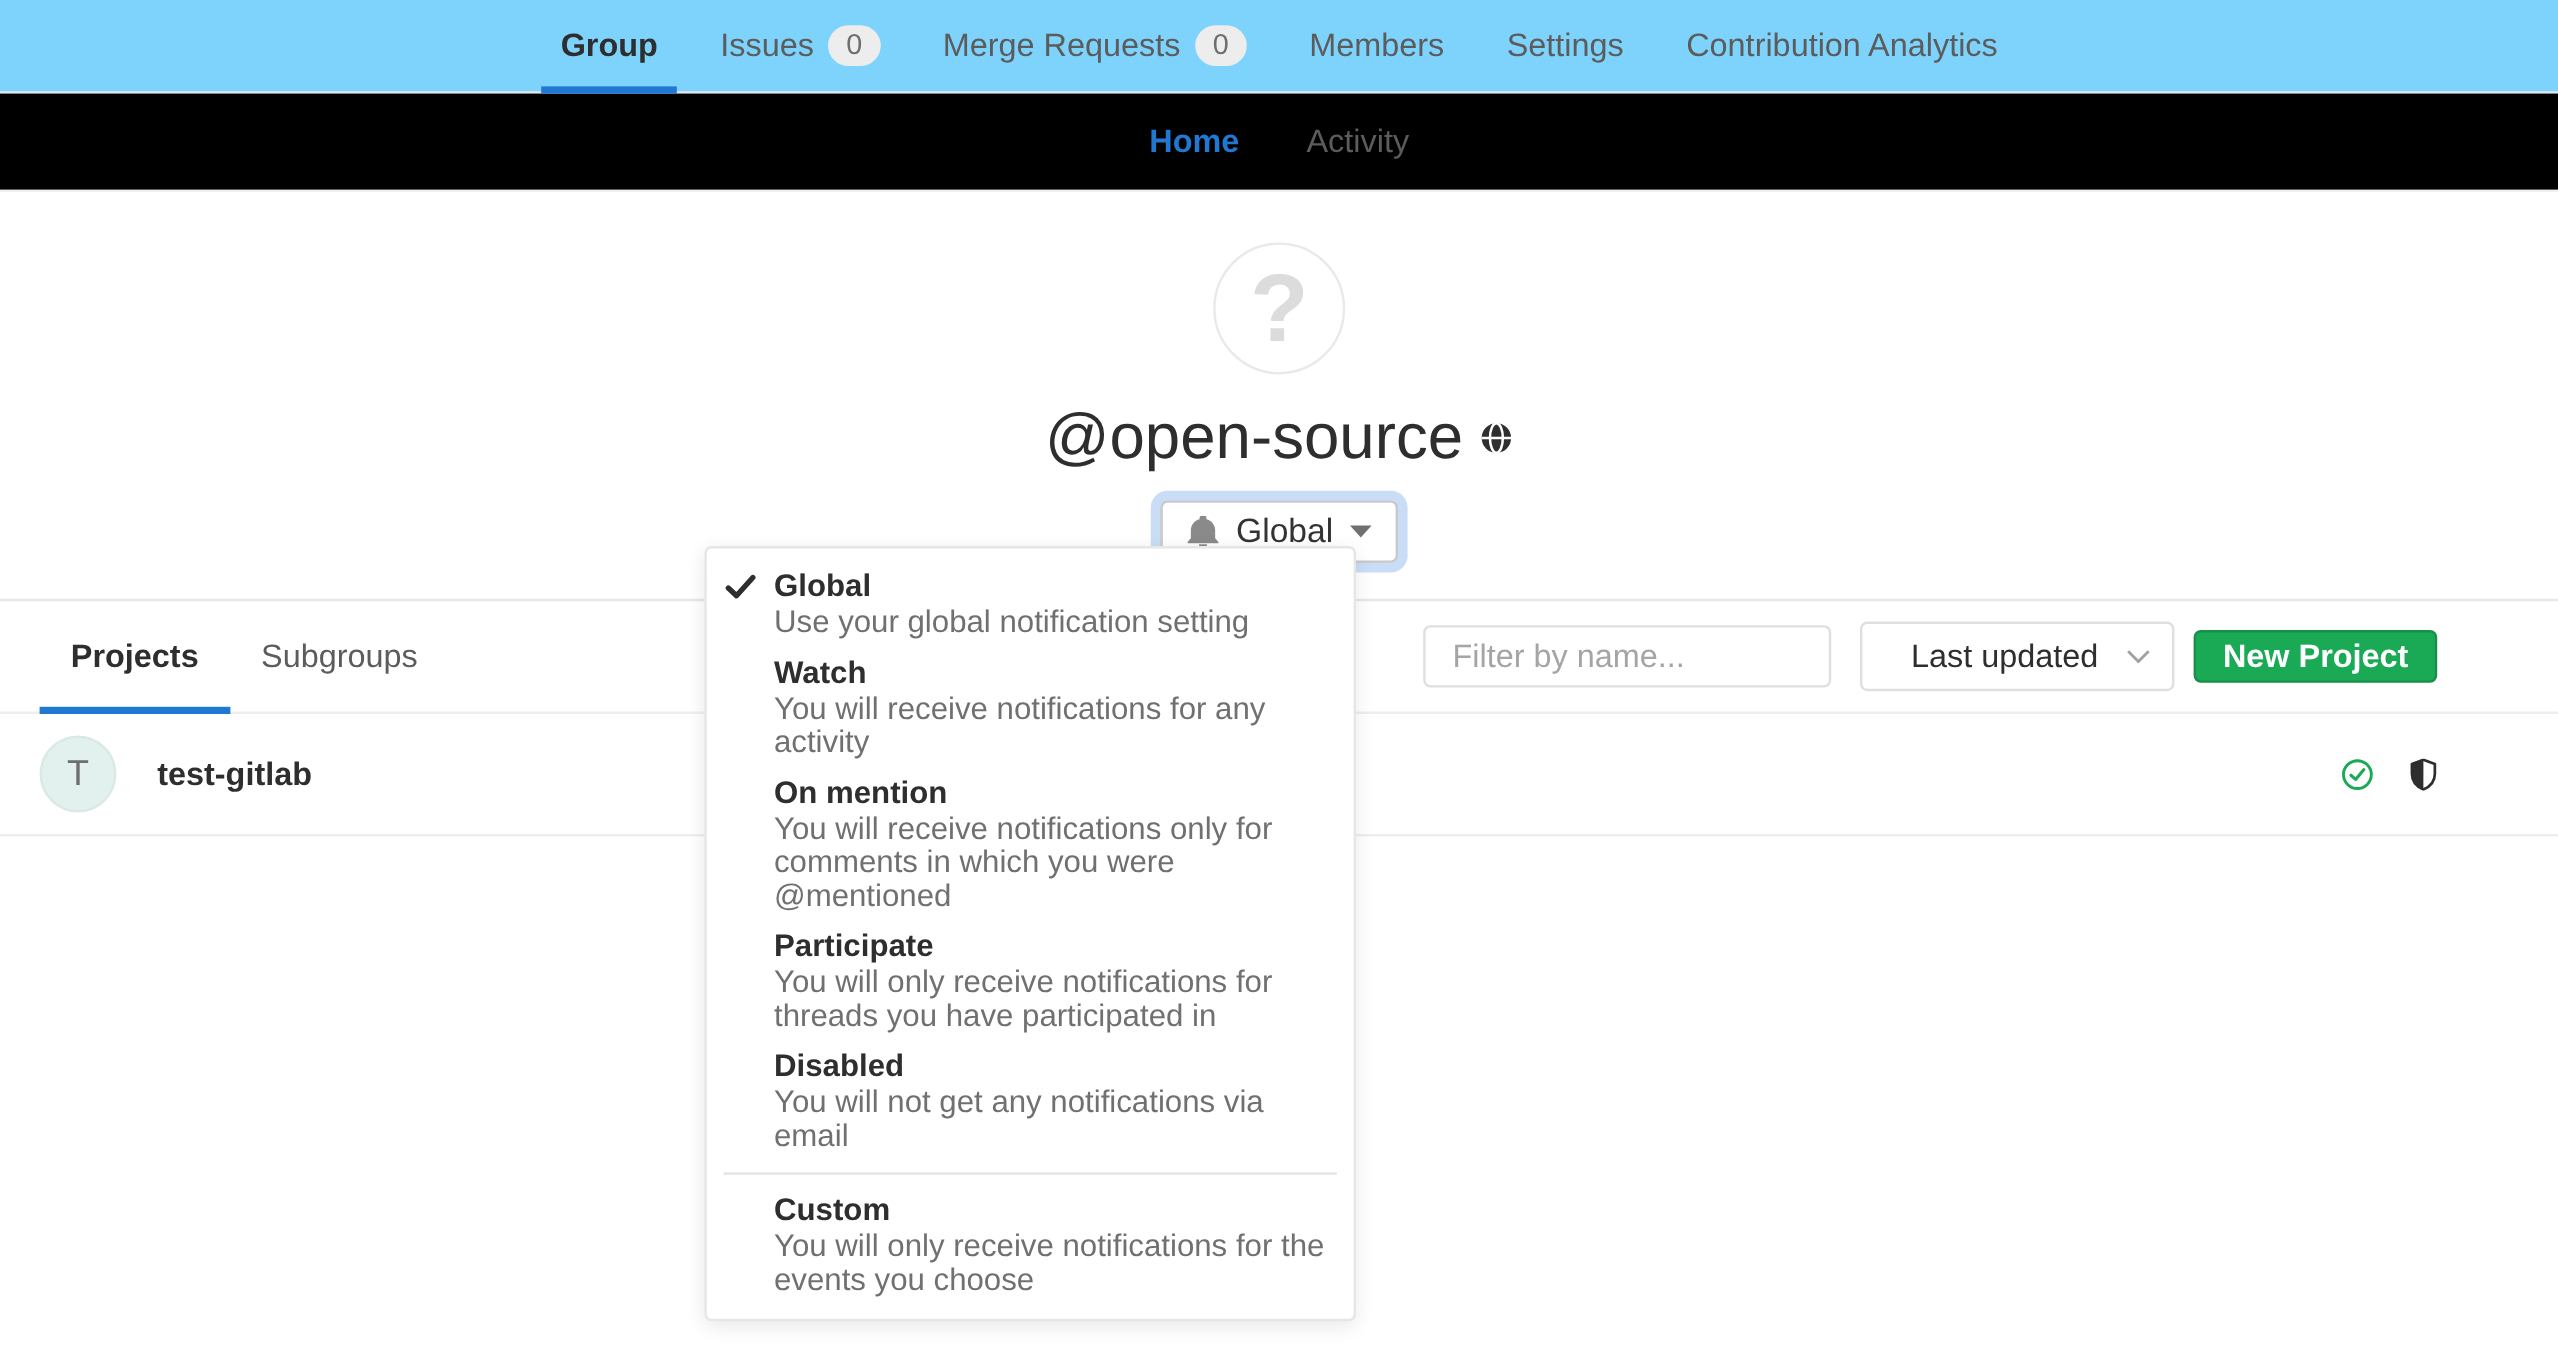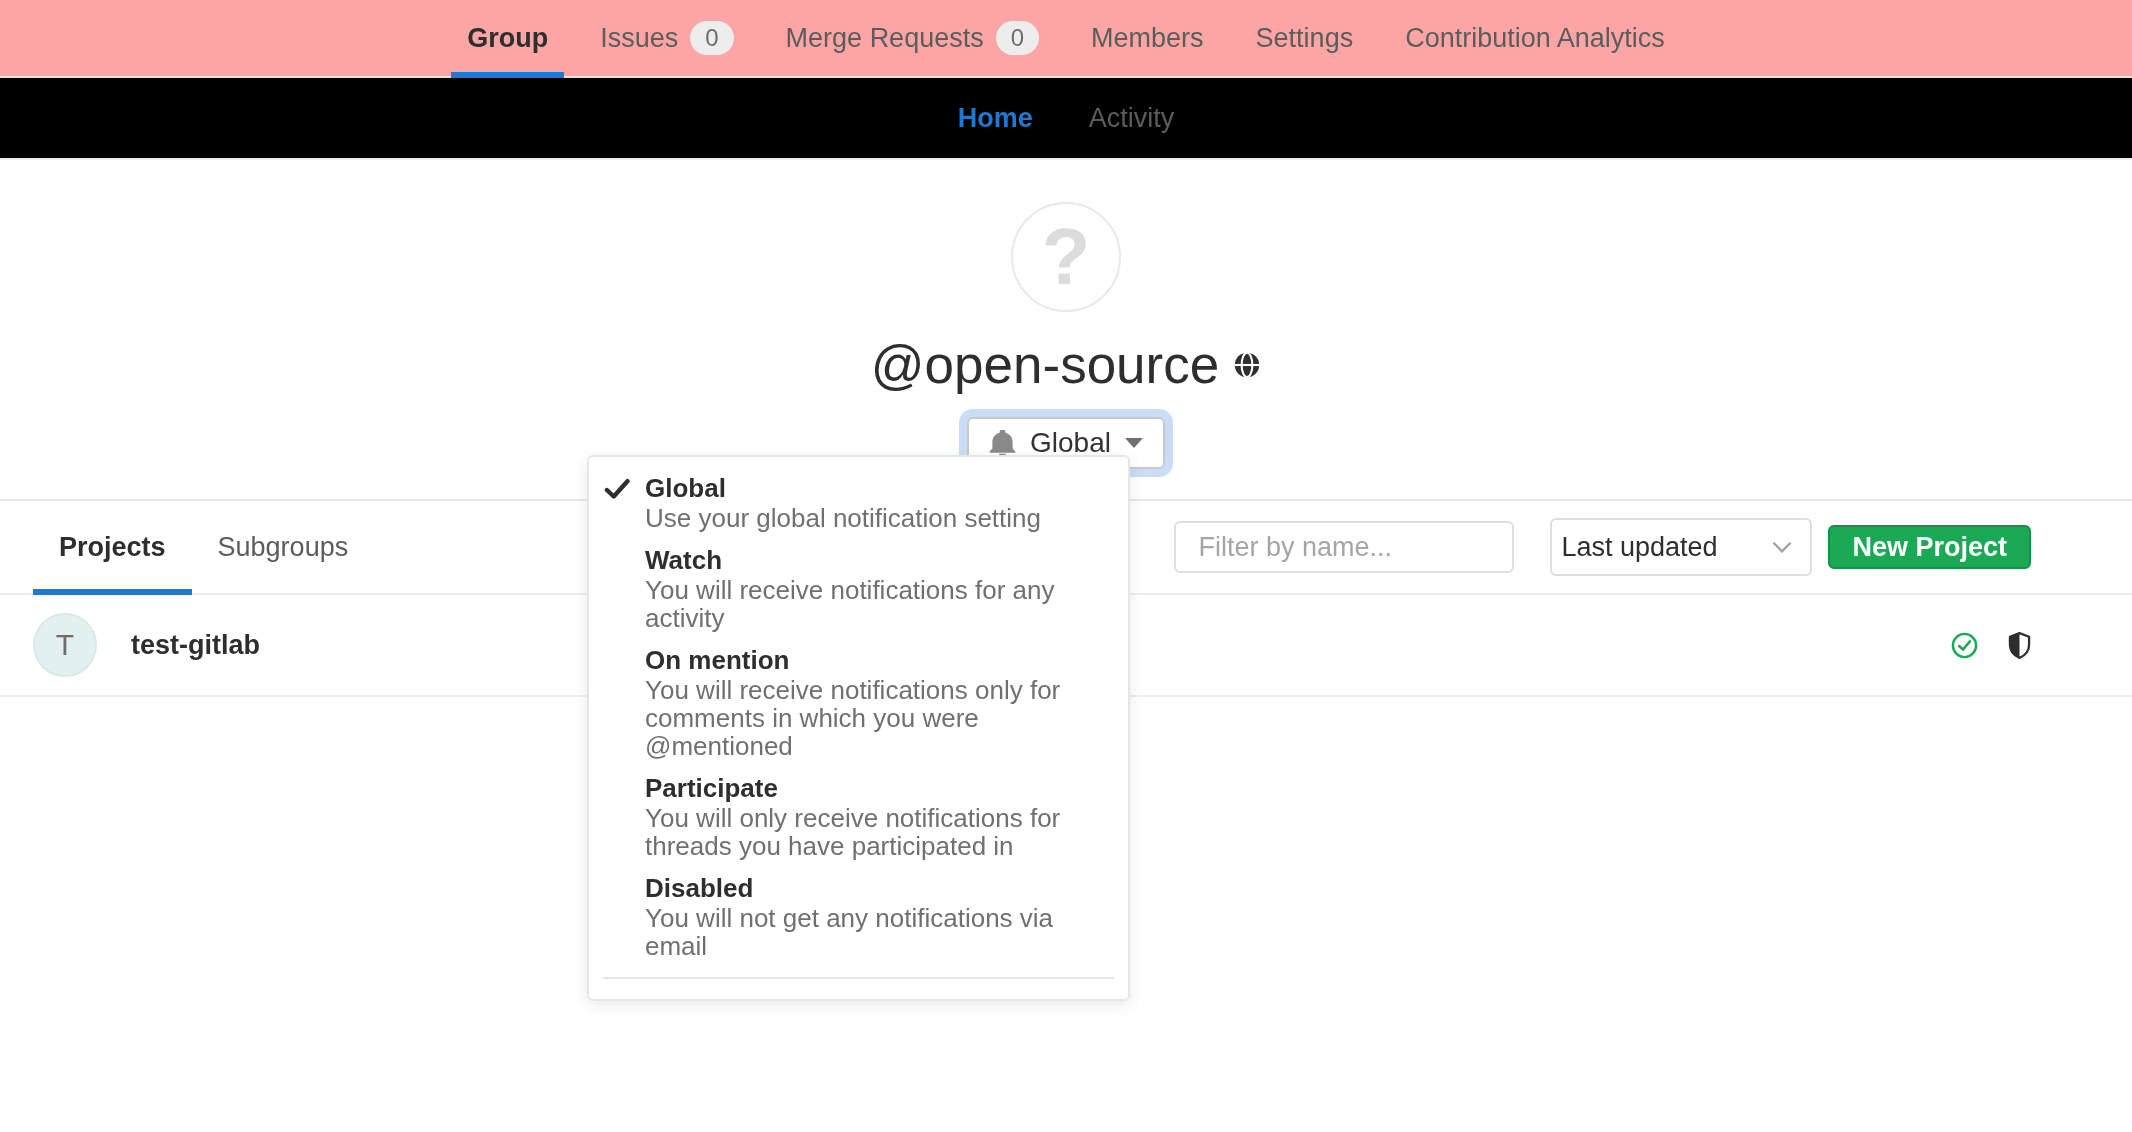--- a/index.html
+++ b/index.html
@@ -11,21 +11,21 @@
     font-family: "Liberation Sans", "DejaVu Sans", sans-serif;
     color: #2e2e2e;
     overflow: hidden;
   }
 
   
   .topnav {
     height: 78px;
     display: flex; justify-content: center; align-items: stretch;
     border-bottom: 2px solid #e5e5e5;
-    background: #fca5a5;
+    background: #7dd3fc;
   }
   .topnav-item {
     position: relative;
     display: flex; align-items: center;
     padding: 0 26px;
     font-size: 27px; color: #5c5c5c;
     text-decoration: none; cursor: pointer;
   }
   .topnav-item.active { color: #2e2e2e; font-weight: 700; }
   .tab-underline {
@@ -119,25 +119,25 @@
   .controls { display: flex; align-items: center; }
   .filter-input {
     width: 340px; height: 52px;
     border: 2px solid #dfdfdf; border-radius: 6px;
     padding: 0 22px;
     font-family: inherit; font-size: 27px; color: #2e2e2e;
     outline: none;
   }
   .filter-input::placeholder { color: #a5a5a5; }
   .sort-select {
-    width: 262px; height: 58px; margin-left: 36px;
+    width: 262px; height: 58px; margin-left: 24px;
     border: 2px solid #dfdfdf; border-radius: 6px;
     background: #fff;
     display: flex; align-items: center; justify-content: space-between;
-    padding: 0 18px 0 9px;
+    padding: 0 18px 0 40px;
     font-size: 27px; color: #2e2e2e;
     cursor: pointer;
   }
   .new-project-btn {
     margin-left: 16px; height: 44px; padding: 0 22px;
     background: #1aaa55; border: 2px solid #168f48; border-radius: 6px;
     color: #fff; font-family: inherit; font-size: 27px; font-weight: 600;
     display: flex; align-items: center;
     cursor: pointer;
   }
@@ -252,20 +252,27 @@
       </div>
     </div>
     <div class="dd-item">
       <span class="dd-check"></span>
       <div>
         <div class="dd-title">Disabled</div>
         <div class="dd-desc">You will not get any notifications via email</div>
       </div>
     </div>
     <div class="dd-divider"></div>
+    <div class="dd-item">
+      <span class="dd-check"></span>
+      <div>
+        <div class="dd-title">Custom</div>
+        <div class="dd-desc">You will only receive notifications for the events you choose</div>
+      </div>
+    </div>
   </div>
 
   <section class="projects-head">
     <div class="tabs">
       <a class="tab active">
         <span>Projects</span>
         <i class="tab-underline"></i>
       </a>
       <a class="tab">
         <span>Subgroups</span>

